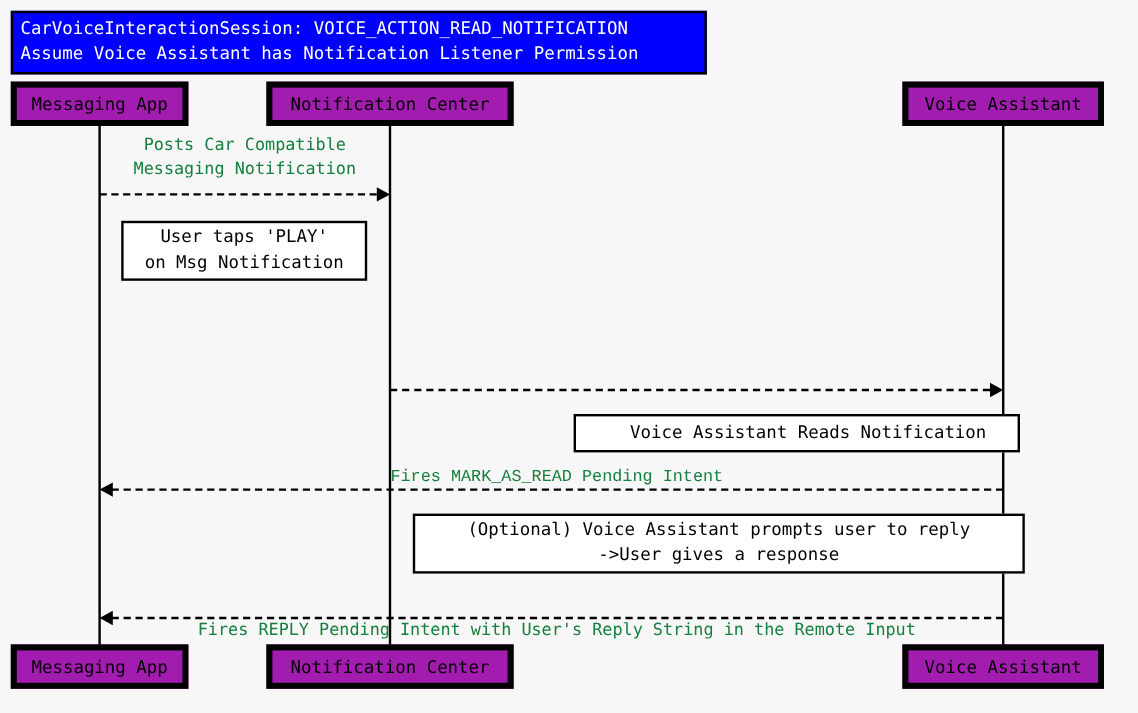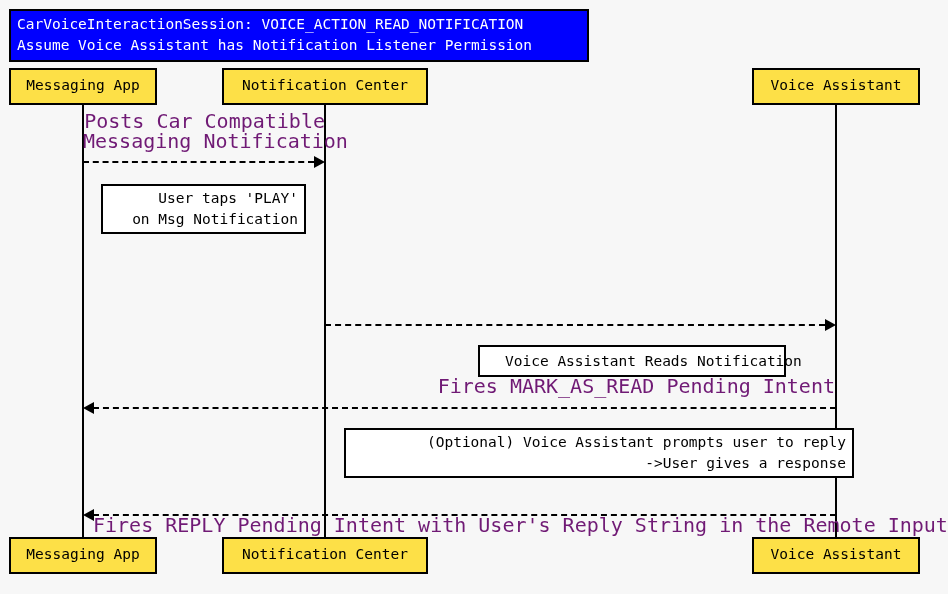--- a/index.html
+++ b/index.html
@@ -30,22 +30,22 @@
     line-height: 21px;
     padding: 3px 6px 4px 6px;
     white-space: pre;
     letter-spacing: 0px;
   }
 
   
   .participant {
     position: absolute;
     box-sizing: border-box;
-    background: #fde047;
-    border: 2px solid #000000;
+    background: #a21caf;
+    border: 5px solid #000000;
     color: #000000;
     font-size: 14.5px;
     line-height: 30px;
     height: 37px;
     text-align: center;
     white-space: pre;
   }
 
   
   .lifeline {
@@ -70,37 +70,37 @@
   .arrow-right {
     border-left: 11px solid #000000;
   }
   .arrow-left {
     border-right: 11px solid #000000;
   }
 
   
   .msg-label {
     position: absolute;
-    color: #701a75;
-    font-size: 20px;
+    color: #15803d;
+    font-size: 14px;
     line-height: 20px;
-    text-align: right;
+    text-align: center;
     white-space: pre;
   }
 
   
   .note {
     position: absolute;
     box-sizing: border-box;
     background: #ffffff;
     border: 2px solid #000000;
     color: #000000;
     font-size: 14.5px;
     line-height: 21px;
-    text-align: right;
+    text-align: center;
     white-space: pre;
     padding: 2px 6px;
   }
 </style>
 </head>
 <body>
 
 <div id="canvas">
 
   <div class="title-banner"><span>CarVoiceInteractionSession: VOICE_ACTION_READ_NOTIFICATION</span>
@@ -120,23 +120,23 @@
 <span>Messaging Notification</span></div>
   <div class="msg-line" style="left:83px; top:161px; width:231px;"></div>
   <div class="arrow-head arrow-right" style="left:314px; top:156px;"></div>
 
   <div class="note" style="left:101px; top:184px; width:205px;"><span>User taps 'PLAY'</span>
 <span>on Msg Notification</span></div>
 
   <div class="msg-line" style="left:325px; top:324px; width:500px;"></div>
   <div class="arrow-head arrow-right" style="left:825px; top:319px;"></div>
 
-  <div class="note" style="left:478px; top:345px; width:308px; line-height:24px;padding-left:25px;"><span>Voice Assistant Reads Notification</span></div>
+  <div class="note" style="left:478px; top:345px; width:372px; line-height:24px;padding-left:25px;"><span>Voice Assistant Reads Notification</span></div>
 
-  <div class="msg-label" style="left:93px; top:376px; width:742px;"><span>Fires MARK_AS_READ Pending Intent</span></div>
+  <div class="msg-label" style="left:93px; top:388px; width:742px;font-family:Liberation Mono, monospace;"><span>Fires MARK_AS_READ Pending Intent</span></div>
   <div class="msg-line" style="left:93px; top:407px; width:743px;"></div>
   <div class="arrow-head arrow-left" style="left:83px; top:402px;"></div>
 
   <div class="note" style="left:344px; top:428px; width:510px;"><span>(Optional) Voice Assistant prompts user to reply</span>
 <span>-&gt;User gives a response</span></div>
 
   <div class="msg-label" style="left:93px; top:515px; width:742px;"><span>Fires REPLY Pending Intent with User's Reply String in the Remote Input</span></div>
   <div class="msg-line" style="left:93px; top:514px; width:743px;"></div>
   <div class="arrow-head arrow-left" style="left:83px; top:509px;"></div>
 

